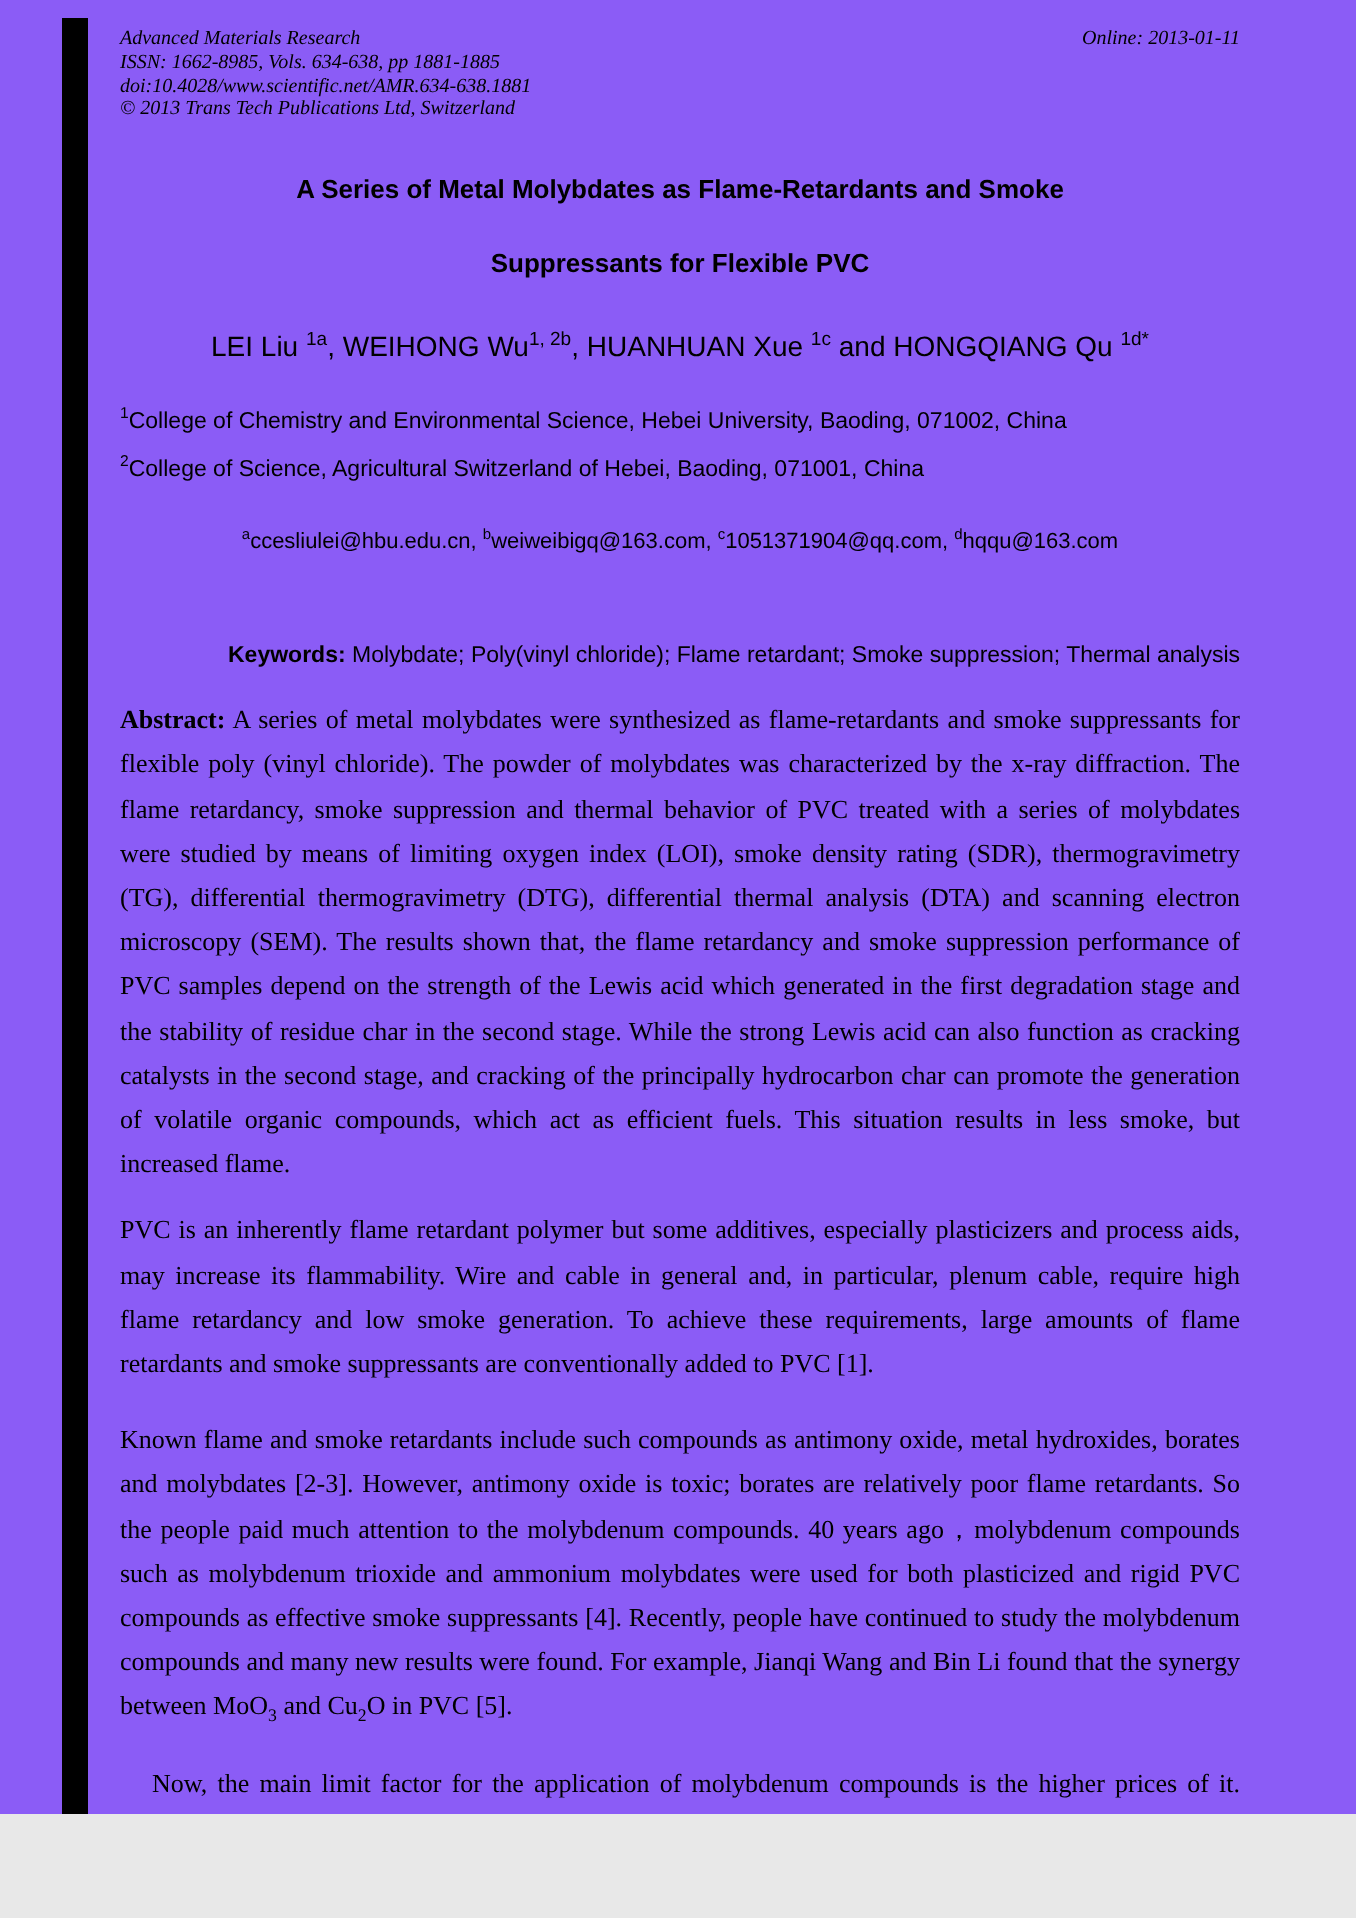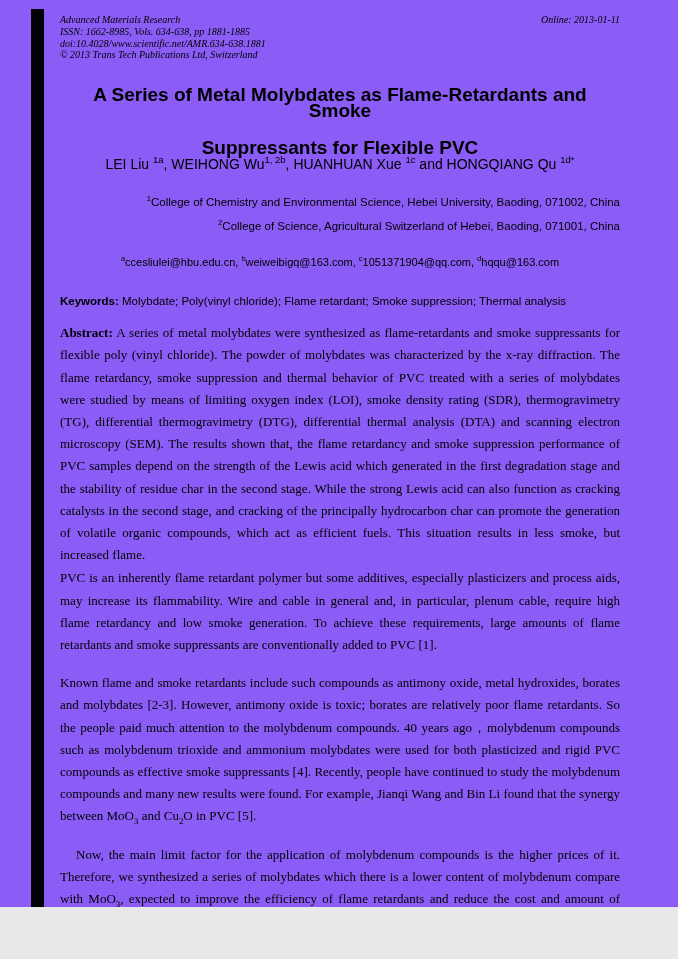--- a/index.html
+++ b/index.html
@@ -36,61 +36,63 @@
     font-size: 10px;
     line-height: 11.8px;
   }
   .hdr .lines div { white-space: nowrap; }
   .hdr .online { white-space: nowrap; text-align: right; }
   .title-block { margin-top: 26px; }
   .title-line {
     text-align: center;
     font-family: "Liberation Sans", sans-serif;
     font-weight: bold;
-    font-size: 19px;
+    font-size: 13px;
     line-height: 16px;
   }
   .title-line + .title-line { margin-top: 21px; }
   .authors {
+    margin-top: 25px;
     text-align: center;
     font-family: "Liberation Sans", sans-serif;
     font-size: 14px;
   }
   .affil {
-    text-align: right;
+    text-align: left;
     font-family: "Liberation Sans", sans-serif;
     font-size: 11.5px;
   }
   .affil-1 { margin-top: 24px; }
   .affil-2 { margin-top: 12px; }
   .emails {
     margin-top: 24px;
     text-align: center;
     font-family: "Liberation Sans", sans-serif;
     font-size: 11px;
   }
   .keywords {
-    margin-top: 27px;
+    margin-top: 45px;
     font-family: "Liberation Sans", sans-serif;
     font-size: 11.5px;
+    text-align: right;
   }
   .bold { font-weight: bold; }
   .abstract {
     margin-top: 15px;
     font-size: 13px;
     line-height: 22.2px;
     text-align: justify;
   }
   .section-heading {
     margin-top: 27px;
     font-size: 13px;
     font-weight: bold;
   }
   .para {
-    margin-top: 1px;
+    margin-top: 11px;
     font-size: 13px;
     line-height: 22.2px;
     text-align: justify;
   }
   .para + .para { margin-top: 16px; }
   .indent { text-indent: 16px; }
   sup { font-size: 68%; vertical-align: super; line-height: 0; }
   sub { font-size: 68%; vertical-align: sub; line-height: 0; }
 </style>
 </head>

